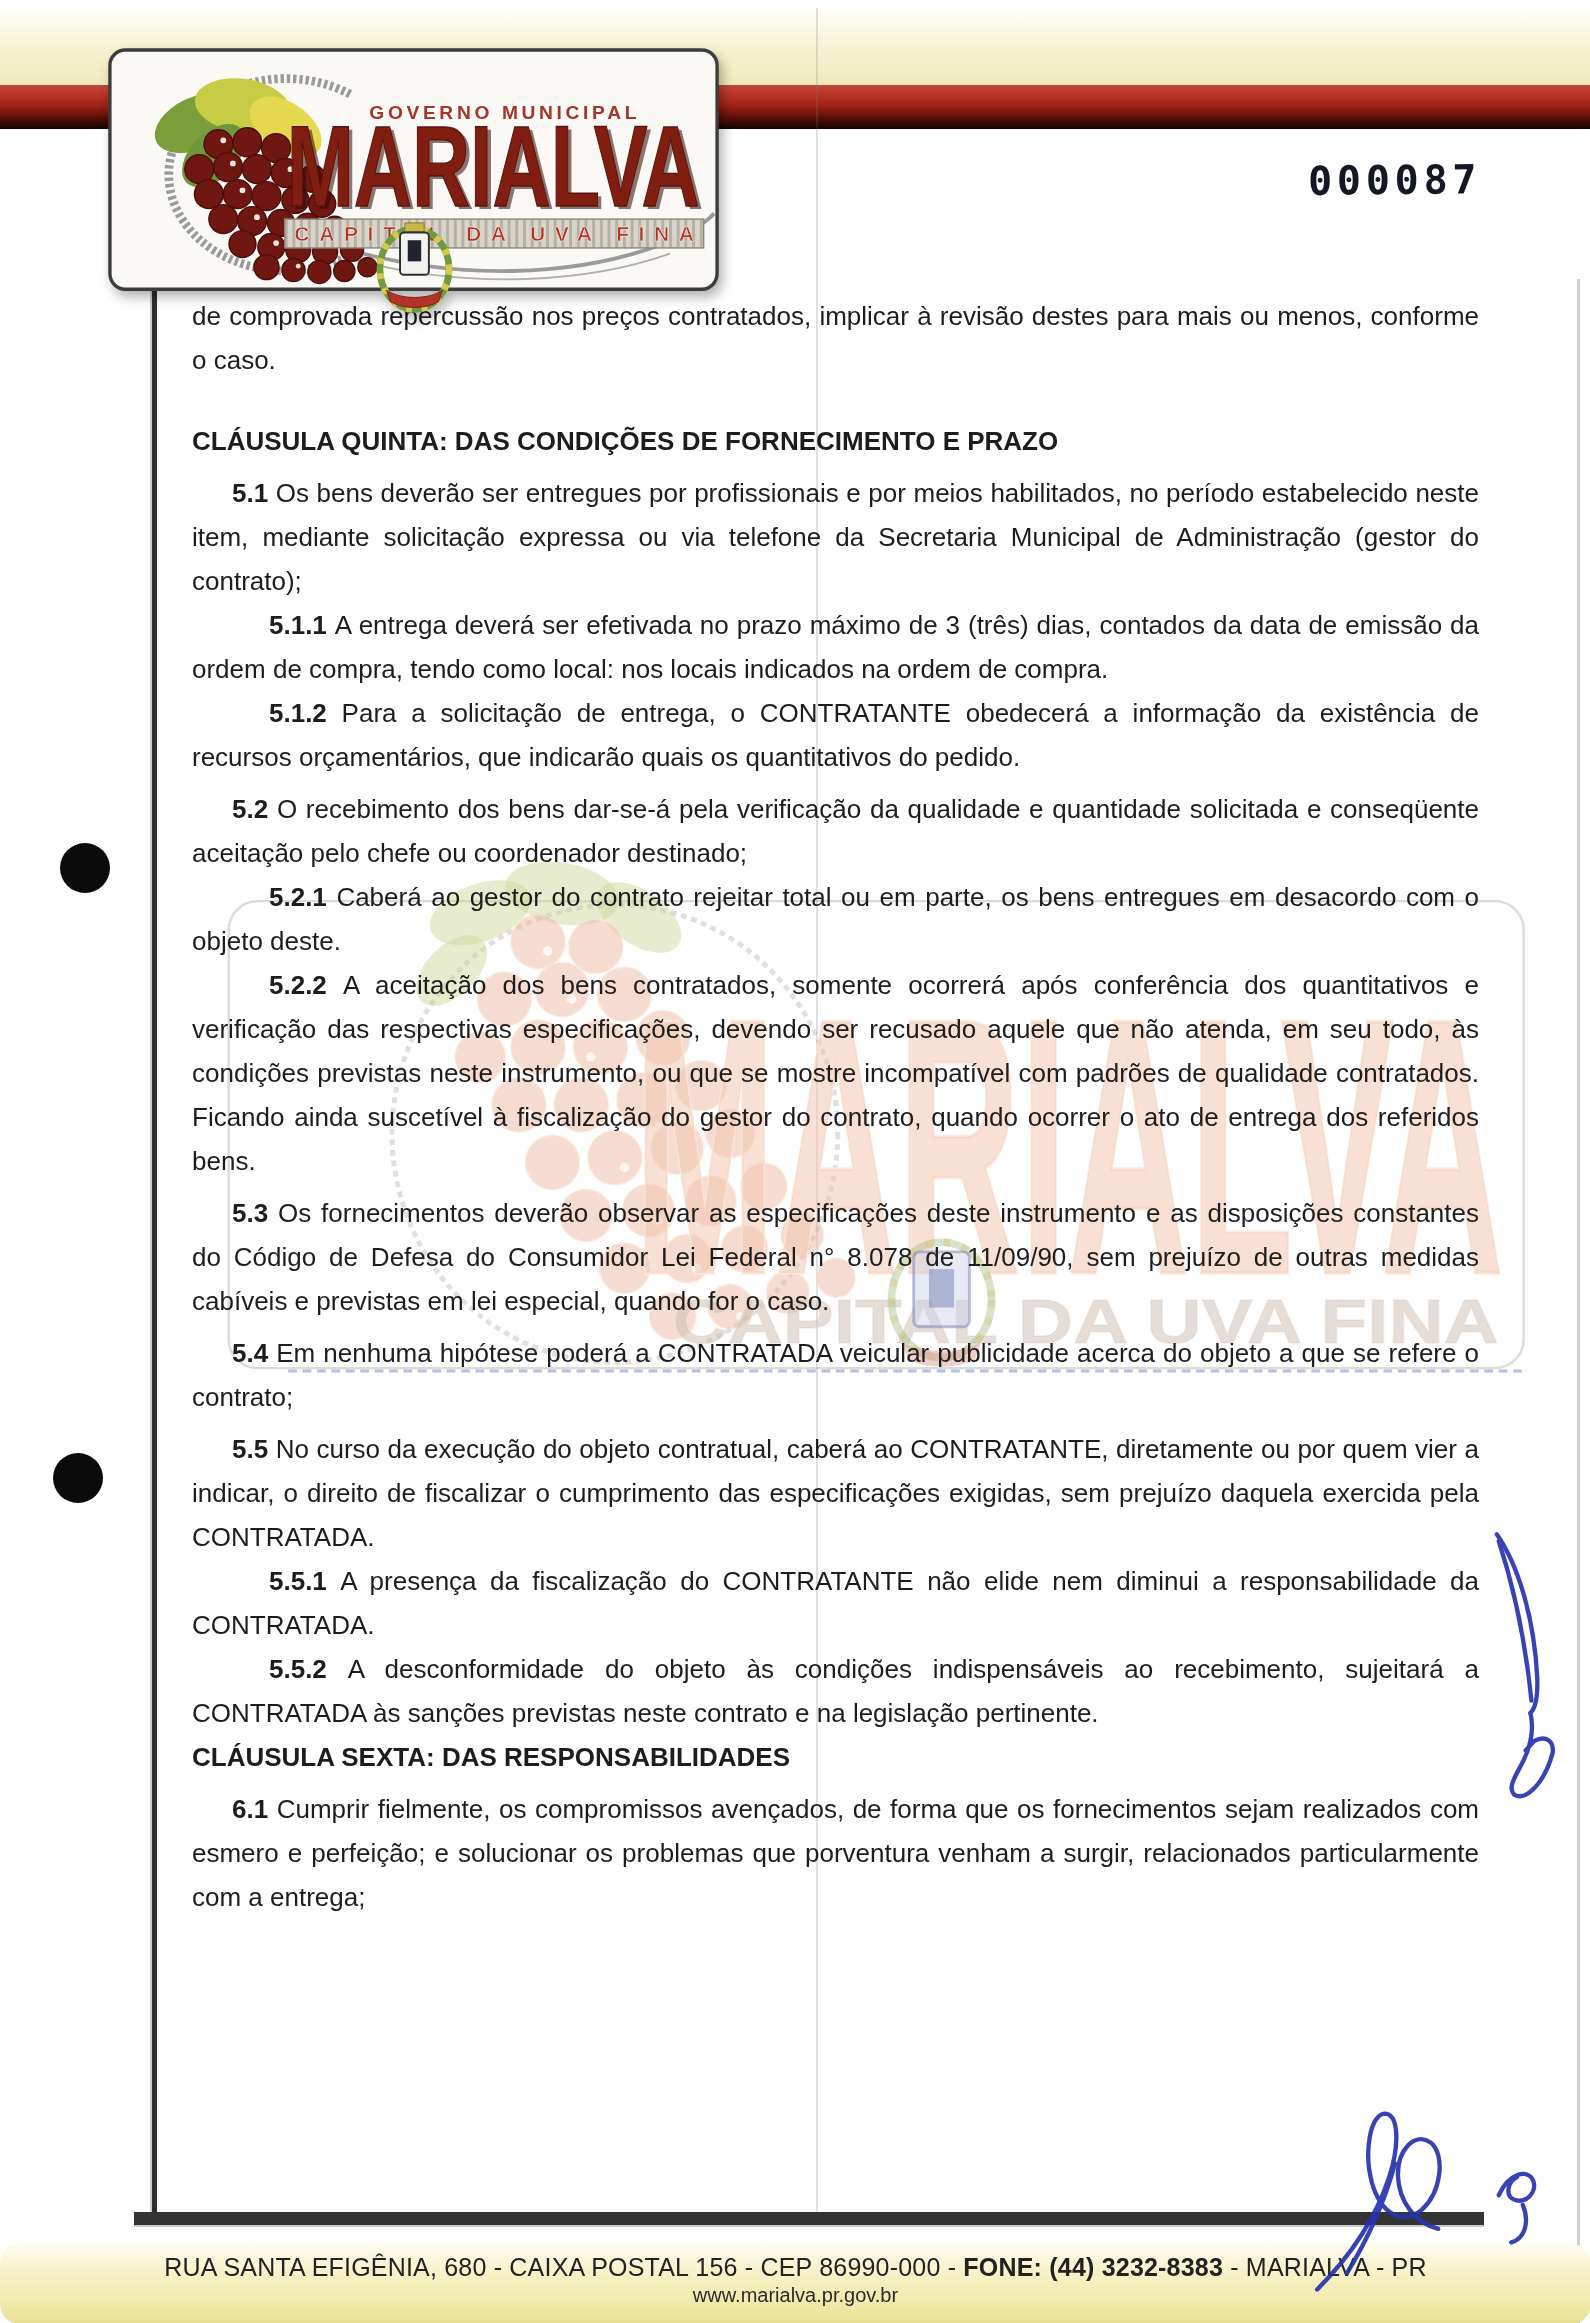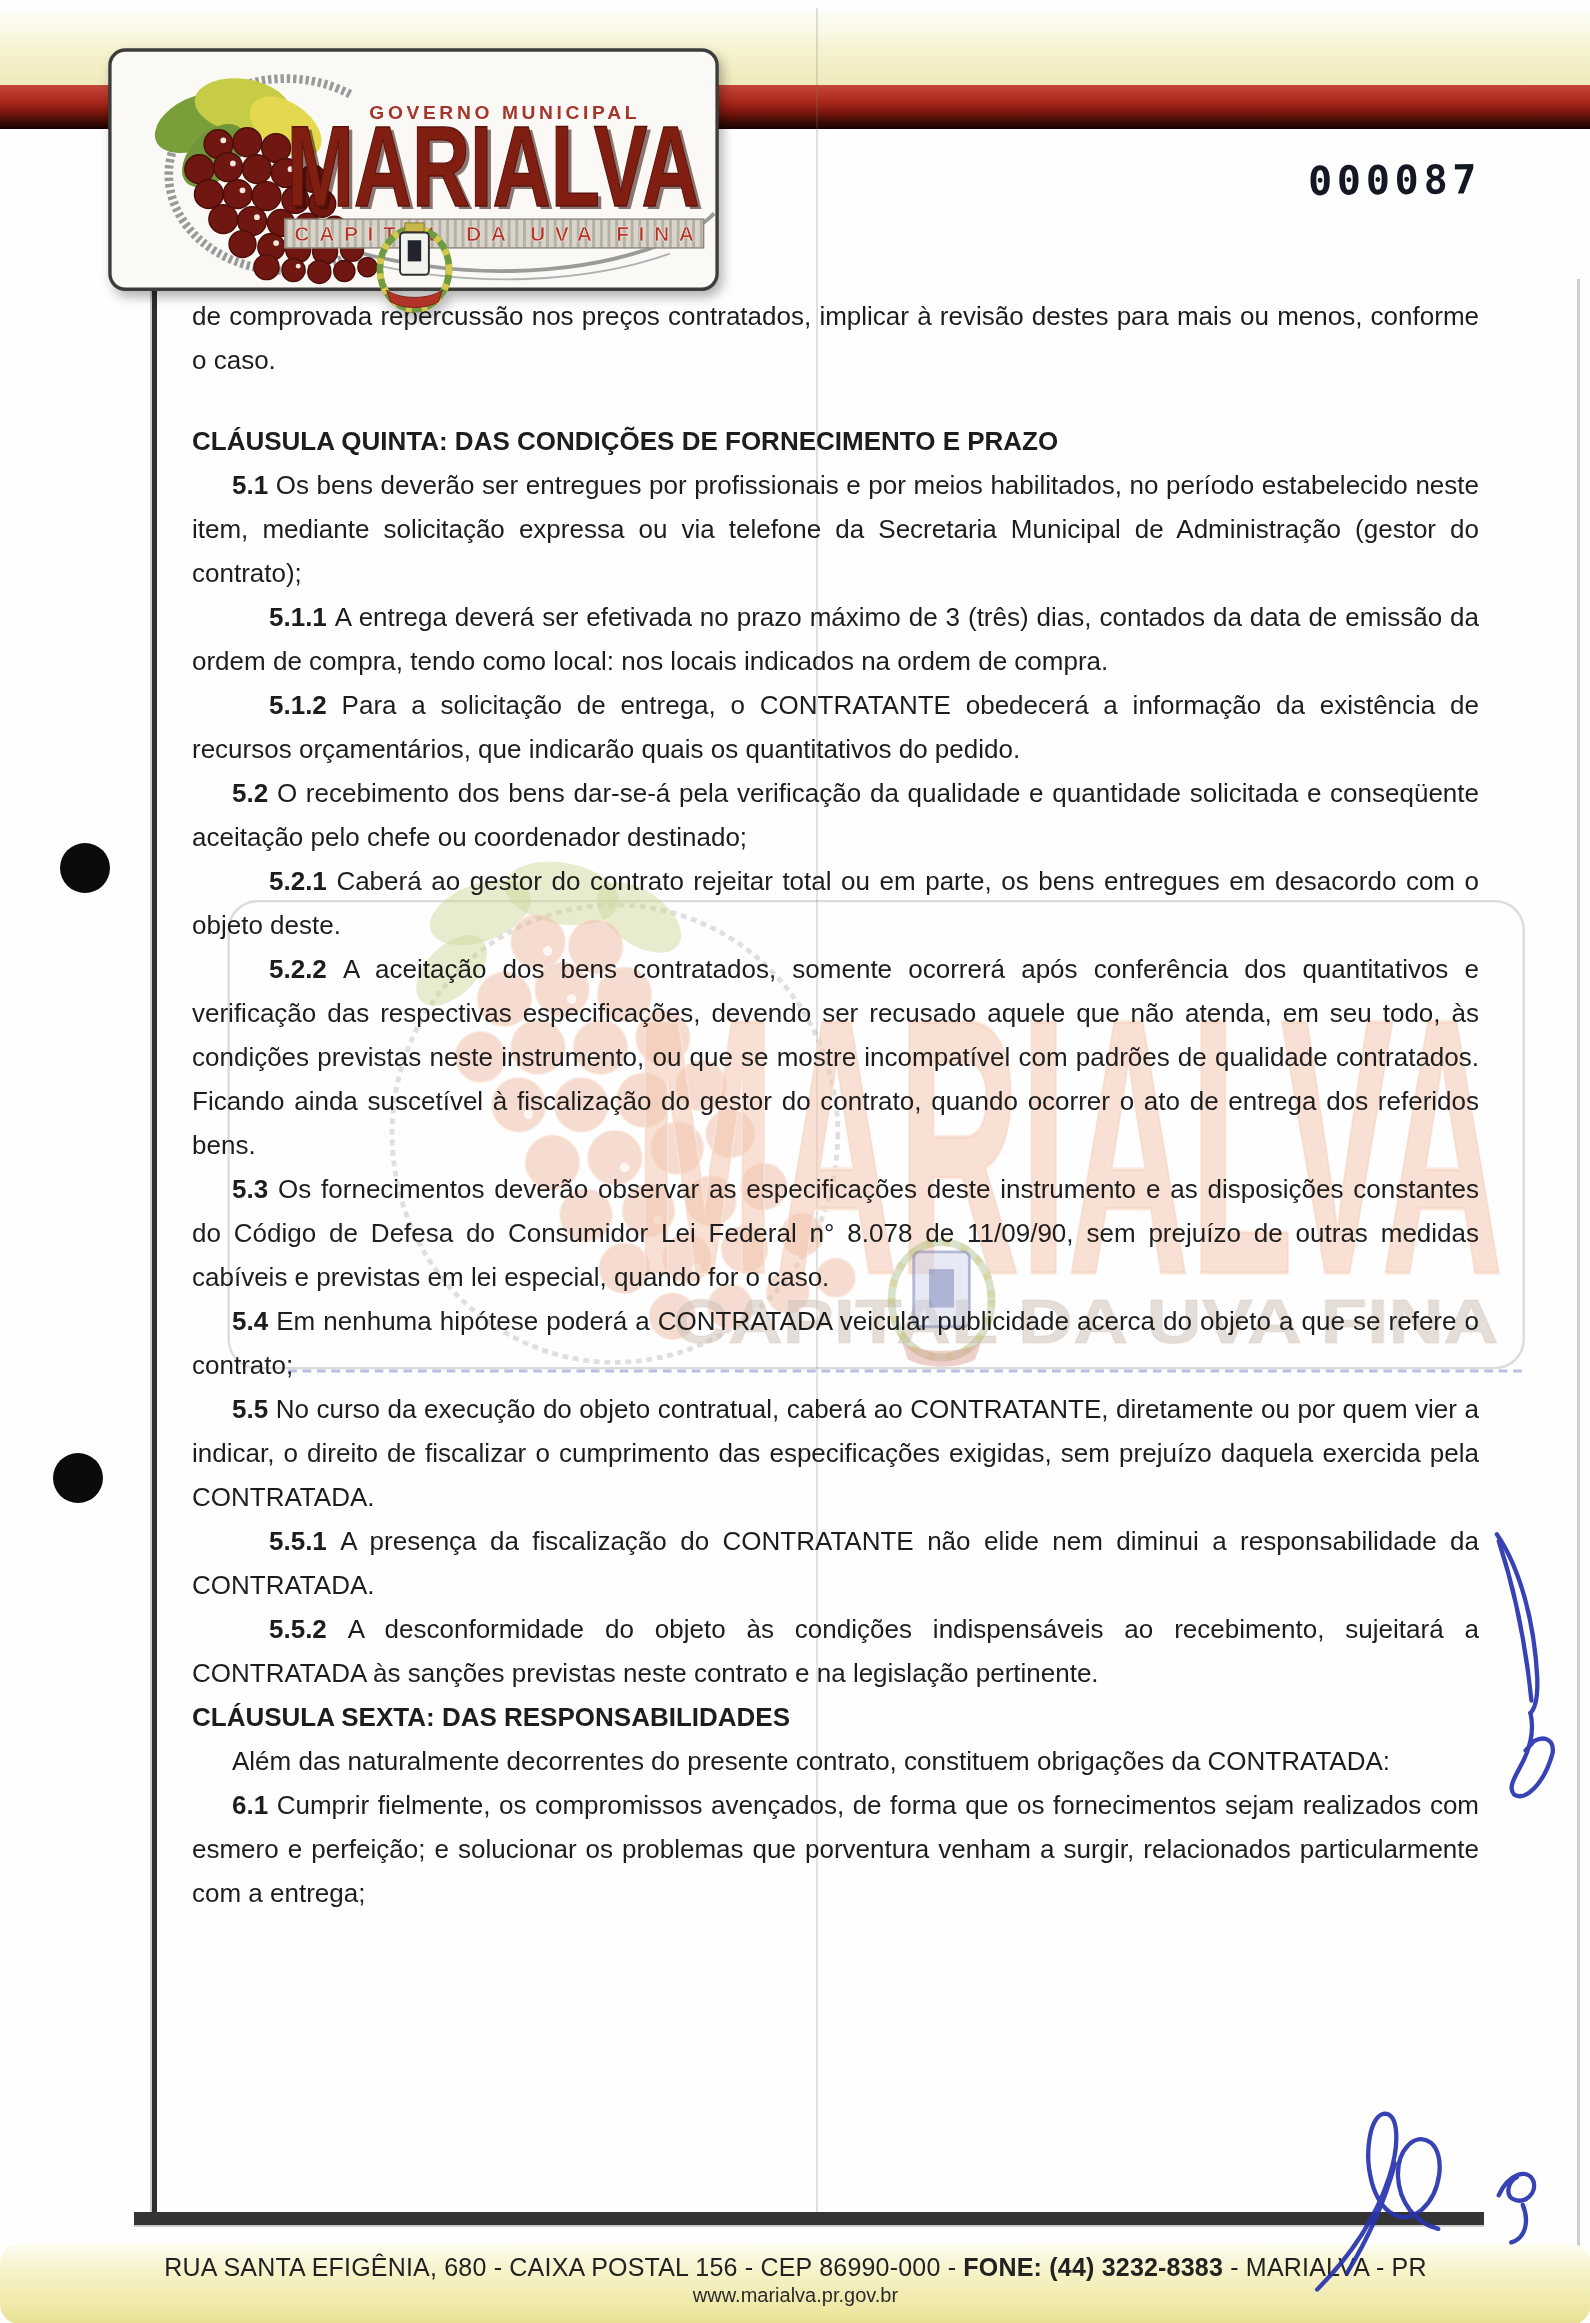--- a/index.html
+++ b/index.html
@@ -24,21 +24,21 @@
   .stamp{position:absolute;left:1308px;top:157px;z-index:4;font-family:"DejaVu Sans Mono",monospace;
       font-weight:bold;font-size:40px;letter-spacing:4.8px;color:#141824;transform:rotate(-0.6deg);}
   
   .wm{position:absolute;left:0;top:0;z-index:1;pointer-events:none;}
   
   .doc-body{position:absolute;left:192px;top:294px;width:1287px;z-index:3;
       font-size:26px;line-height:44px;text-align:justify;}
   .doc-body p{margin:0;}
   .doc-body p.heading{font-weight:bold;}
   .doc-body p.heading.gap{margin-top:37px;}
-  .doc-body p.lvl1{text-indent:40px;}
+  .doc-body p.lvl1{text-indent:40px;margin-top:8px;}
   .doc-body p.lvl2{text-indent:77px;}
   
   .footer-band{position:absolute;left:0;top:2244px;width:100%;height:80px;z-index:3;
       background:linear-gradient(180deg,#fdfcf0 0%,#f6f1c4 40%,#efe9a8 78%,#e7e090 100%);
       text-align:center;border-radius:20px;}
   .footer-line1{margin-top:8.6px;font-size:25px;color:#222;font-weight:500;letter-spacing:0.2px;}
   .footer-line1 b{font-weight:bold;}
   .footer-line2{margin-top:2.9px;font-size:20px;color:#2b2b2b;}
   
   .sig{position:absolute;left:0;top:0;z-index:6;pointer-events:none;}
@@ -207,21 +207,20 @@
       <p class="lvl2"><b>5.1.2 </b>Para a solicitação de entrega, o CONTRATANTE obedecerá a informação da existência de recursos orçamentários, que indicarão quais os quantitativos do pedido.</p>
       <p class="lvl1"><b>5.2 </b>O recebimento dos bens dar-se-á pela verificação da qualidade e quantidade solicitada e conseqüente aceitação pelo chefe ou coordenador destinado;</p>
       <p class="lvl2"><b>5.2.1 </b>Caberá ao gestor do contrato rejeitar total ou em parte, os bens entregues em desacordo com o objeto deste.</p>
       <p class="lvl2"><b>5.2.2 </b>A aceitação dos bens contratados, somente ocorrerá após conferência dos quantitativos e verificação das respectivas especificações, devendo ser recusado aquele que não atenda, em seu todo, às condições previstas neste instrumento, ou que se mostre incompatível com padrões de qualidade contratados. Ficando ainda suscetível à fiscalização do gestor do contrato, quando ocorrer o ato de entrega dos referidos bens.</p>
       <p class="lvl1"><b>5.3 </b>Os fornecimentos deverão observar as especificações deste instrumento e as disposições constantes do Código de Defesa do Consumidor Lei Federal n° 8.078 de 11/09/90, sem prejuízo de outras medidas cabíveis e previstas em lei especial, quando for o caso.</p>
       <p class="lvl1"><b>5.4 </b>Em nenhuma hipótese poderá a CONTRATADA veicular publicidade acerca do objeto a que se refere o contrato;</p>
       <p class="lvl1"><b>5.5 </b>No curso da execução do objeto contratual, caberá ao CONTRATANTE, diretamente ou por quem vier a indicar, o direito de fiscalizar o cumprimento das especificações exigidas, sem prejuízo daquela exercida pela CONTRATADA.</p>
       <p class="lvl2"><b>5.5.1 </b>A presença da fiscalização do CONTRATANTE não elide nem diminui a responsabilidade da CONTRATADA.</p>
       <p class="lvl2"><b>5.5.2 </b>A desconformidade do objeto às condições indispensáveis ao recebimento, sujeitará a CONTRATADA às sanções previstas neste contrato e na legislação pertinente.</p>
       <p class="heading">CLÁUSULA SEXTA: DAS RESPONSABILIDADES</p>
-      <p class="lvl1">Além das naturalmente decorrentes do presente contrato, constituem obrigações da CONTRATADA:</p>
       <p class="lvl1"><b>6.1 </b>Cumprir fielmente, os compromissos avençados, de forma que os fornecimentos sejam realizados com esmero e perfeição; e solucionar os problemas que porventura venham a surgir, relacionados particularmente com a entrega;</p>
     </div>
 
   <div class="footer-band">
     <div class="footer-line1"><span>RUA SANTA EFIGÊNIA, 680 - CAIXA POSTAL 156 - CEP 86990-000 - </span><b>FONE: (44) 3232-8383</b><span> - MARIALVA - PR</span></div>
     <div class="footer-line2">www.marialva.pr.gov.br</div>
   </div>
 
   <svg class="sig" width="1591" height="2324" viewBox="0 0 1656 2419">
     <g fill="none" stroke="#2733ae" stroke-width="4.5" stroke-linecap="round" opacity="0.92">

